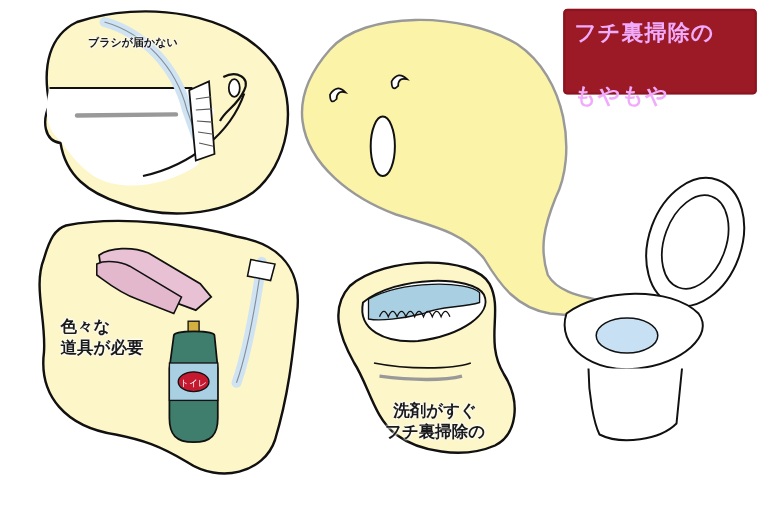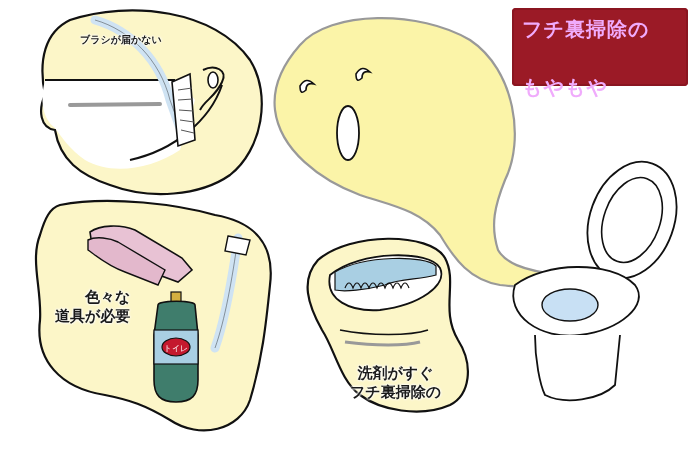--- a/index.html
+++ b/index.html
@@ -81,21 +81,21 @@
   </g>
 </svg>
 
 <div class="title-box">
   <div class="title-line" style="left:10px; top:8px;">フチ裏掃除の</div>
   <div class="title-line" style="left:10px; top:42px;margin-top:24px;">もやもや</div>
 </div>
 
 <div class="label" style="left:80px; top:34px; font-size:10px;">ブラシが届かない</div>
 
-<div class="label" style="left:55px; top:288px; font-size:15px; text-align:right;">
+<div class="label" style="left:55px; top:288px; font-size:15px; text-align:left;">
   <div>色々な</div>
   <div>道具が必要</div>
 </div>
 
 <div class="label" style="left:350px; top:352px; font-size:15px; text-align:center;margin-top:12px;">
   <div>洗剤がすぐ</div>
   <div>フチ裏掃除の</div>
 </div>
 
 </body></html>

